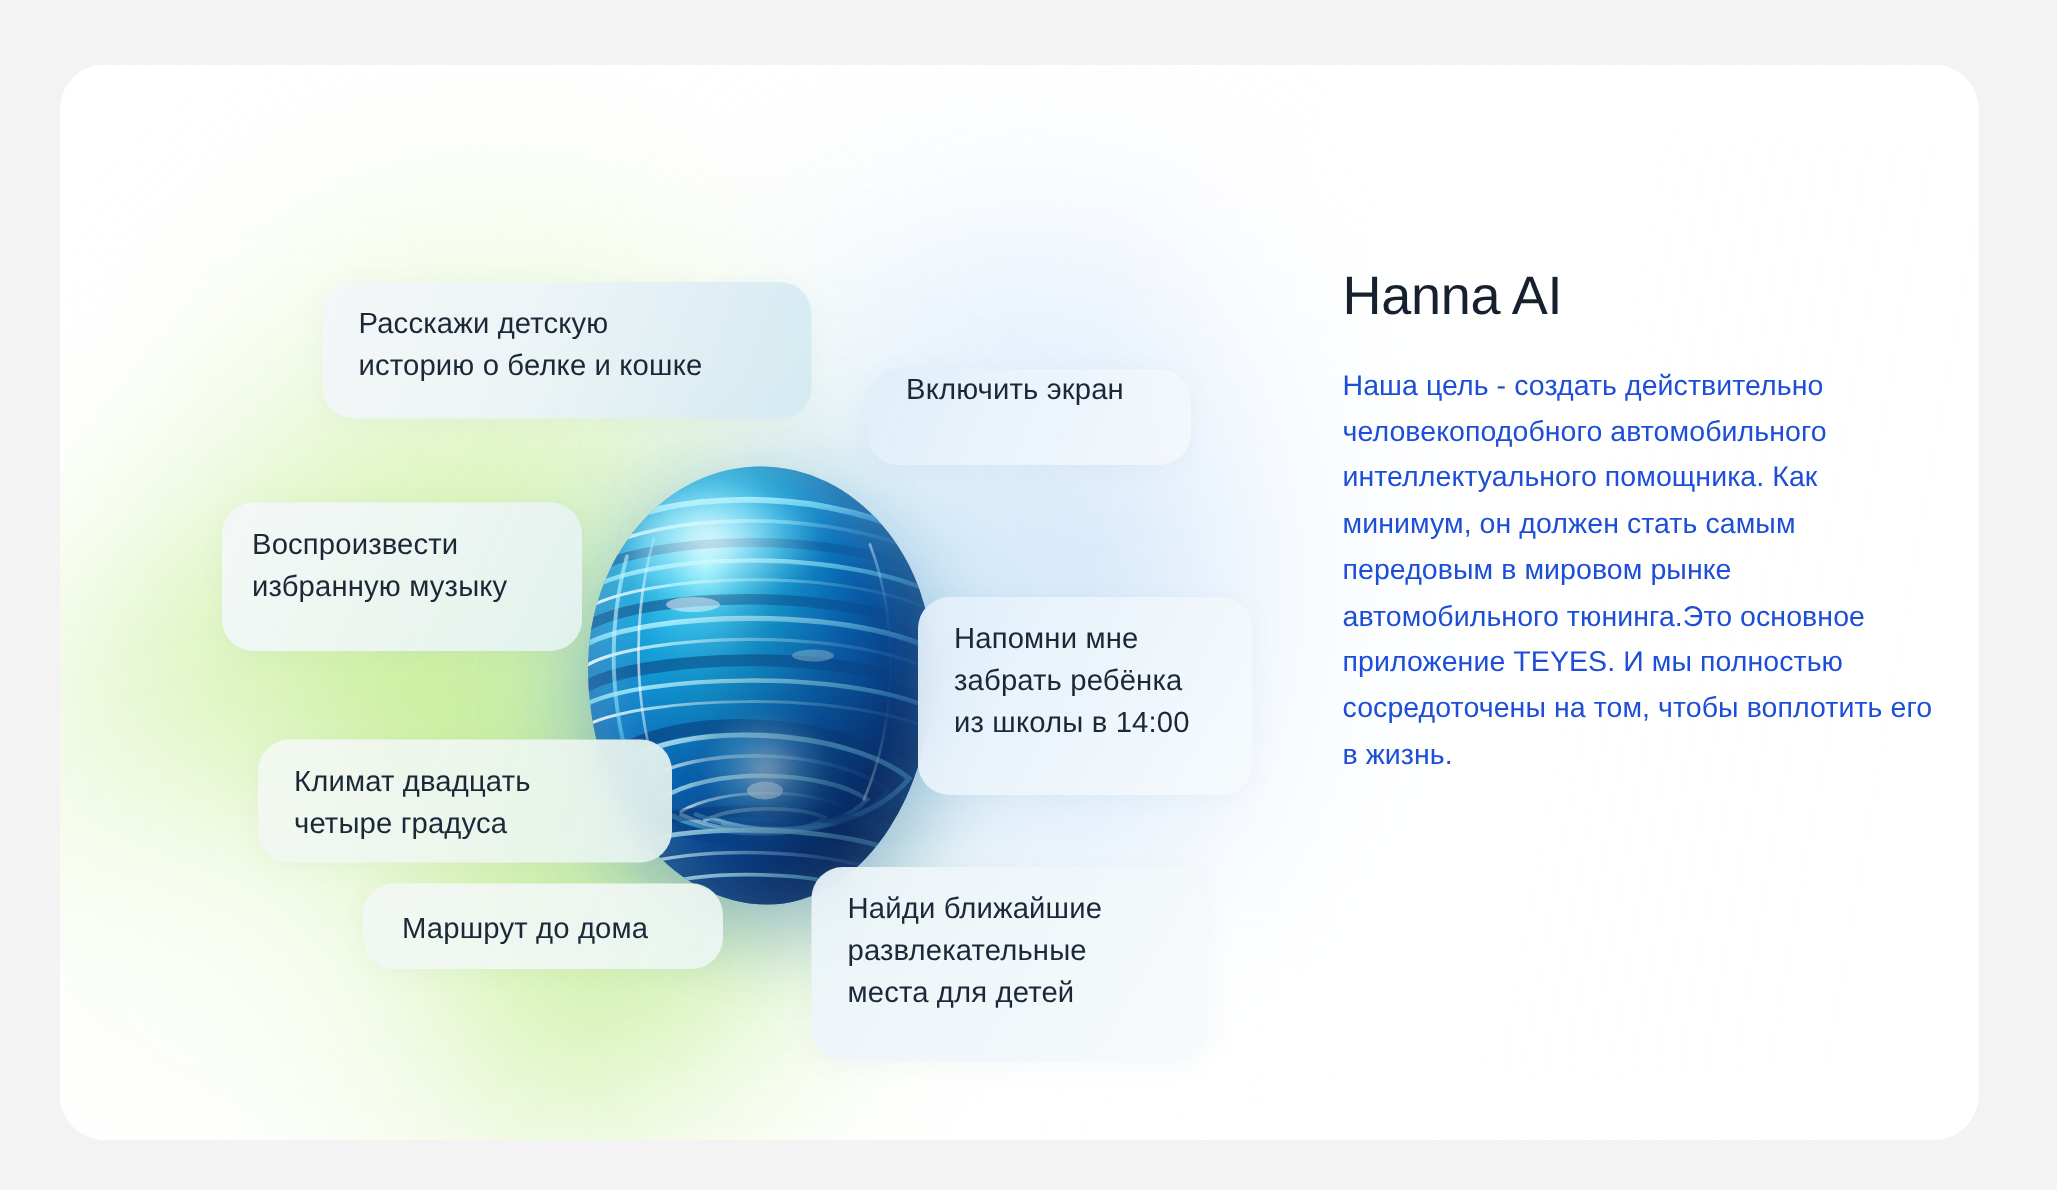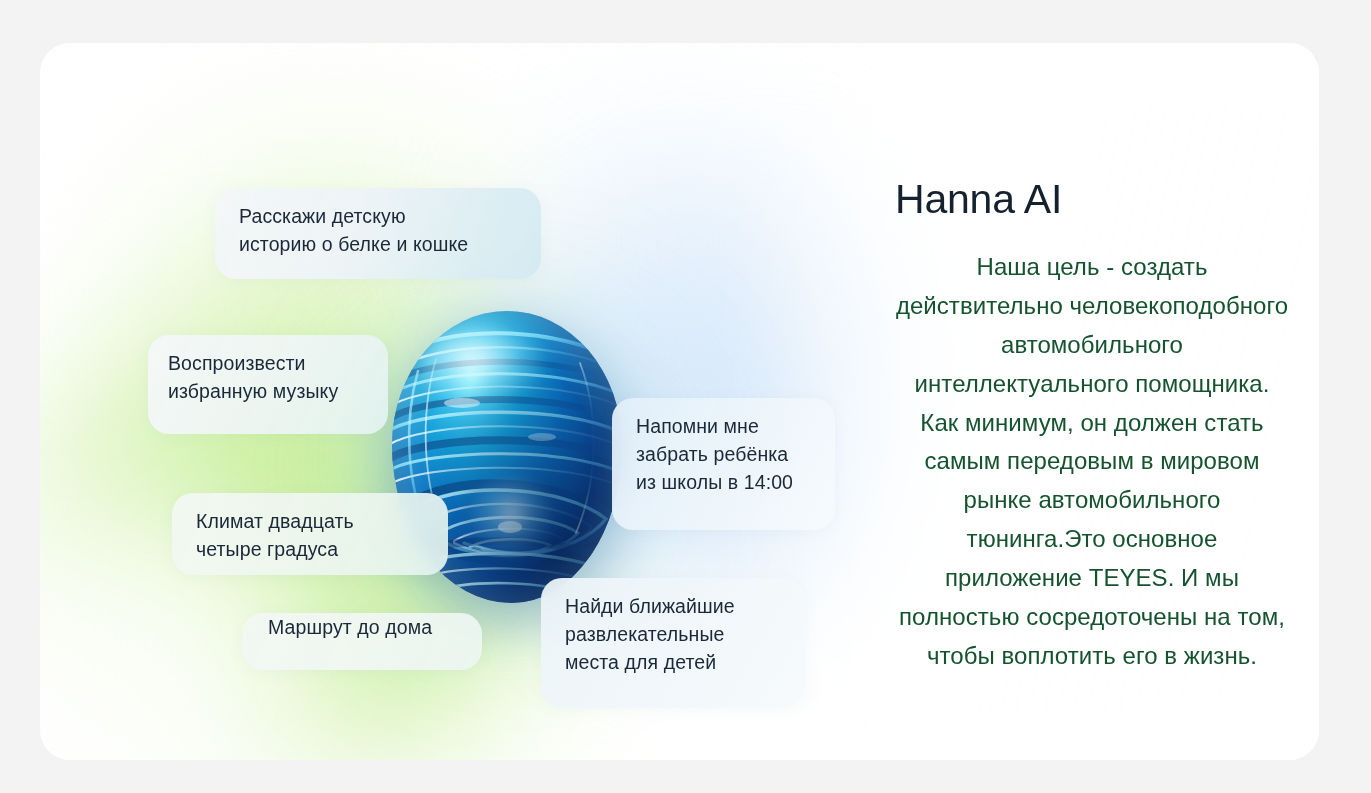--- a/index.html
+++ b/index.html
@@ -253,50 +253,49 @@
         rgba(230,244,240,0.90) 100%);
   }
   .b-places {
     left: 501px; top: 535px; width: 264px; height: 130px;
     background: linear-gradient(120deg,
         rgba(235,244,248,0.93) 0%,
         rgba(240,246,250,0.93) 50%,
         rgba(246,250,252,0.93) 100%);
   }
   .b-route {
-    left: 202px; top: 570px; width: 240px; height: 57px;
-    padding: 0 26px;
+    left: 202px; top: 546px; width: 240px; height: 57px;
+    padding: 16px 26px;
     background: linear-gradient(115deg,
         rgba(242,247,243,0.93) 0%,
         rgba(240,247,244,0.92) 55%,
         rgba(236,246,243,0.91) 100%);
   }
 
   
   .panel {
     position: absolute;
     left: 855px;
     top: 135px;
     width: 400px;
   }
   .panel-title {
-    font-size: 41px;
+    font-size: 36px;
     font-weight: 400;
     letter-spacing: -0.2px;
     color: #16212f;
     line-height: 1.05;
     margin-bottom: 27px;
   }
   .panel-body {
-    font-size: 24px;
+    font-size: 19px;
     line-height: 1.62;
-    color: #14532d;
+    color: #1d4ed8;
     letter-spacing: 0.05px;
     max-width: 394px;
-    text-align: center;
   }
 </style>
 </head>
 <body>
 
 <div class="card">
 
   <div class="wash wash-white-tl"></div>
   <div class="wash wash-green-top"></div>
   <div class="wash wash-green-main"></div>
@@ -372,20 +371,23 @@
       <div class="orb-hi"></div>
       <div class="orb-shade"></div>
       <div class="orb-rim"></div>
     </div>
   </div>
 
   <div class="bubble b-story">
     <span>Расскажи детскую
 историю о белке и кошке</span>
   </div>
+  <div class="bubble b-screen">
+    <span>Включить экран</span>
+  </div>
   <div class="bubble b-music">
     <span>Воспроизвести
 избранную музыку</span>
   </div>
   <div class="bubble b-remind">
     <span>Напомни мне
 забрать ребёнка
 из школы в 14:00</span>
   </div>
   <div class="bubble b-climate">

